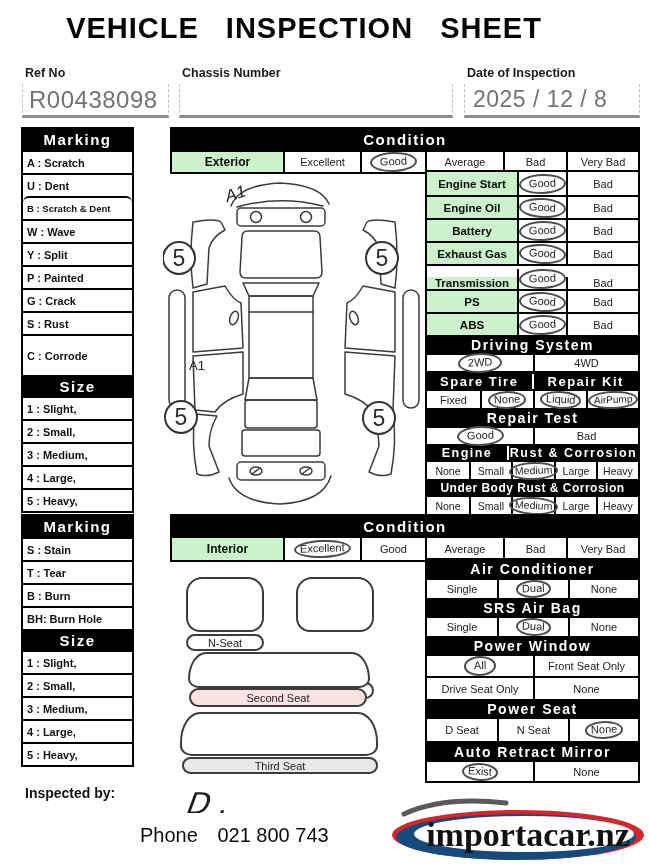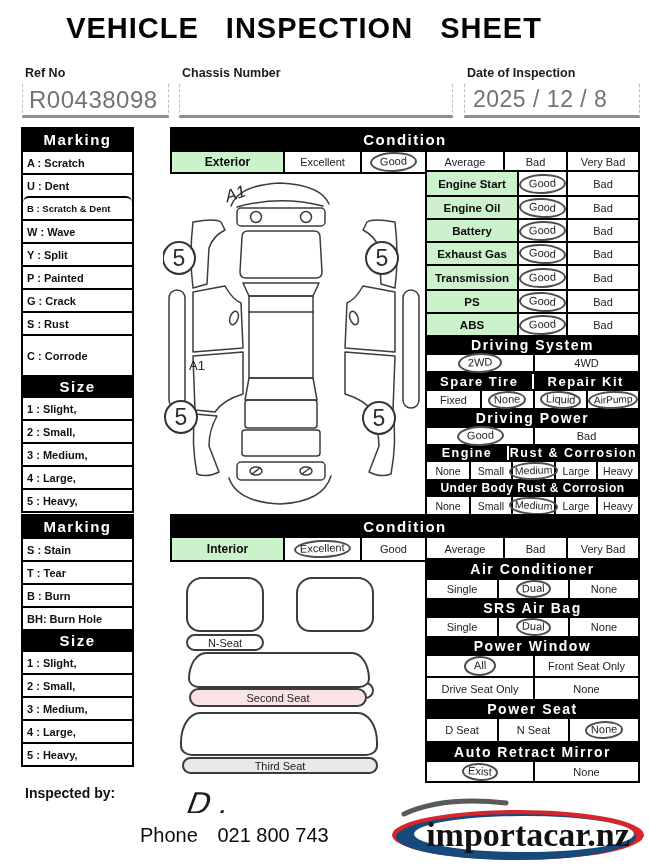--- a/index.html
+++ b/index.html
@@ -117,21 +117,21 @@
         </div>
       <div class="c" style="width:72px;">Bad</div>
     </div>
     <div class="trow" style="height:23px;">
       <div class="c g" style="width:90px;">Exhaust Gas</div>
       <div class="c" style="width:49px;">
           <span class="oval r">Good</span>
         </div>
       <div class="c" style="width:72px;">Bad</div>
     </div>
-    <div class="trow" style="height:25px;">
+    <div class="trow" style="height:25px;align-items:flex-end;">
       <div class="c g" style="width:90px;">Transmission</div>
       <div class="c" style="width:49px;">
           <span class="oval">Good</span>
         </div>
       <div class="c" style="width:72px;">Bad</div>
     </div>
     <div class="trow" style="height:23px;">
       <div class="c g" style="width:90px;">PS</div>
       <div class="c" style="width:49px;">
           <span class="oval r">Good</span>
@@ -164,21 +164,21 @@
           <span class="oval t">None</span>
         </div>
       <div class="c" style="width:53px;">
           <span class="oval t r">Liquid</span>
         </div>
       <div class="c" style="width:52px;font-size:10px;">
           <span class="oval t">AirPump</span>
         </div>
     </div>
 
-    <div class="bar" style="height:18px;">Driving Power</div>
+    <div class="bar" style="height:18px;">Repair Test</div>
     <div class="trow" style="height:18px;">
       <div class="c" style="width:106px;">
           <span class="oval">Good</span>
         </div>
       <div class="c" style="width:105px;">Bad</div>
     </div>
 
     <div class="bar bar2" style="height:16px;font-size:12.5px;">
       <span style="flex:0 0 80px;">Engine</span>
       <span>Rust &amp; Corrosion</span>

